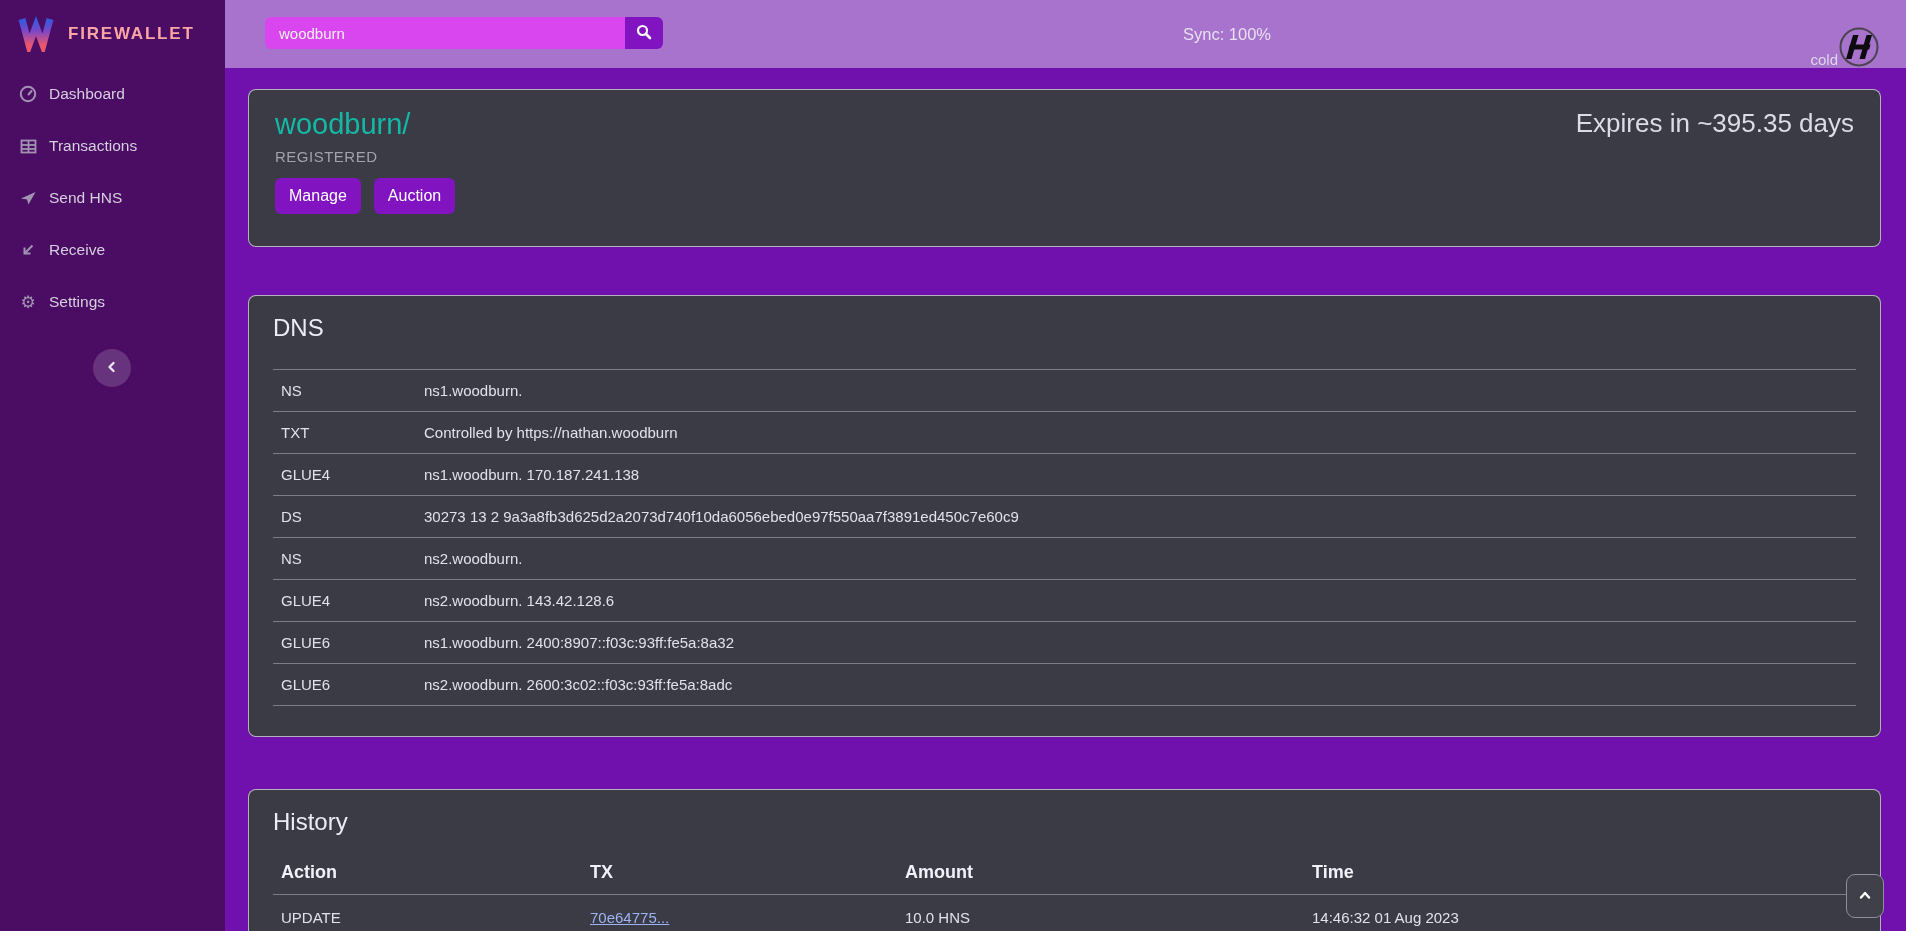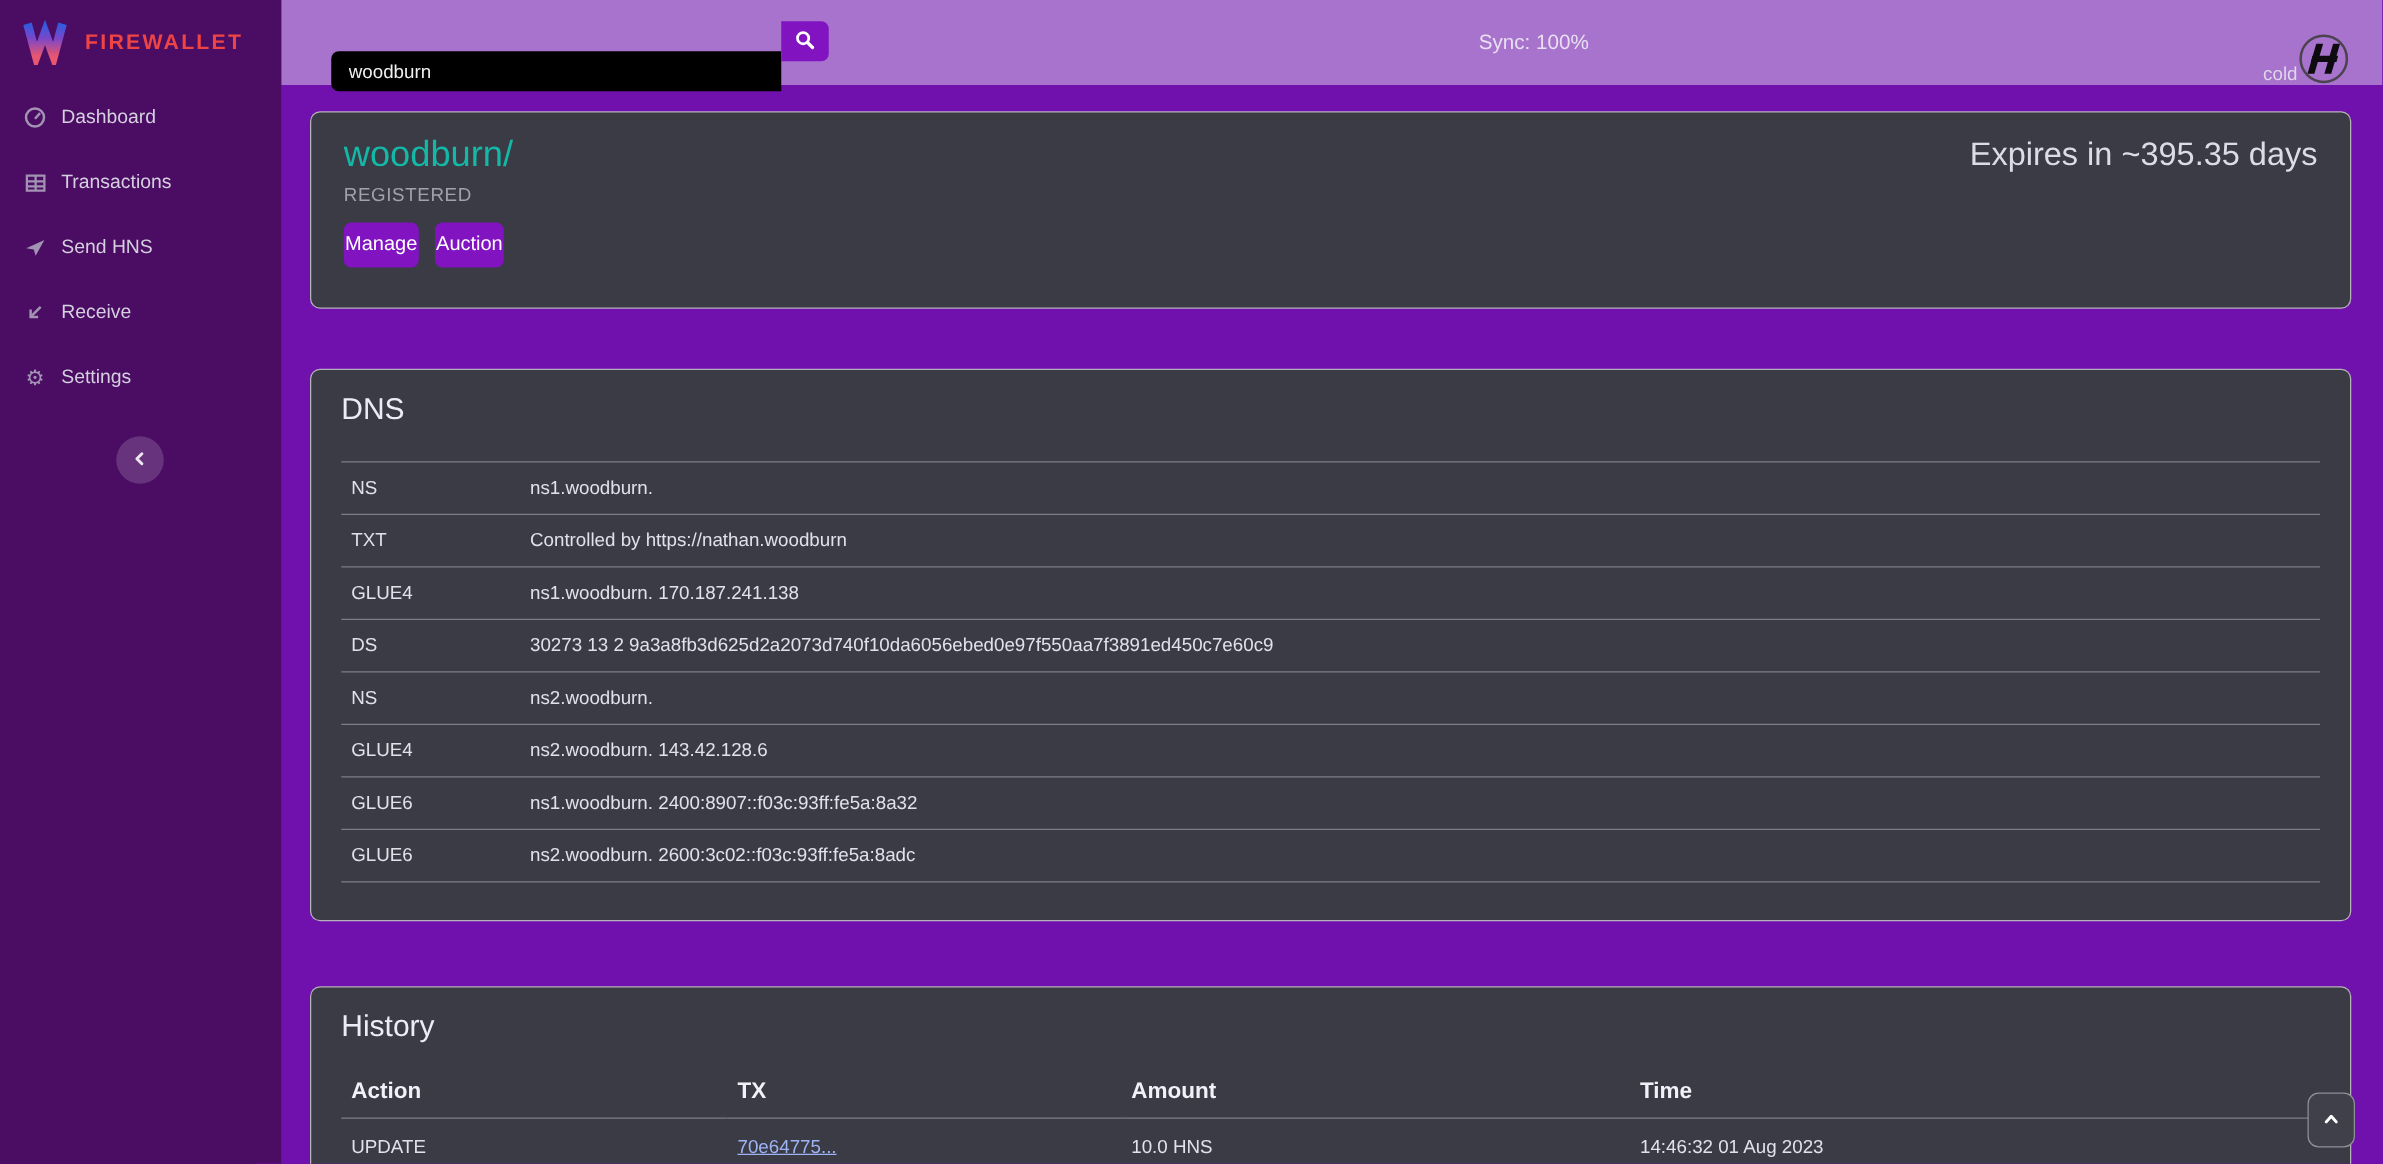--- a/index.html
+++ b/index.html
@@ -13,21 +13,21 @@
   
   .sidebar {
     position: absolute; left: 0; top: 0; width: 225px; height: 931px;
     background: #4a0d63; z-index: 3;
   }
   .logo-row {
     height: 68px; display: flex; align-items: center; gap: 12px;
     padding: 0 16px; cursor: pointer;
   }
   .app-title {
-    color: #ef4444; font-weight: bold; font-size: 17px; letter-spacing: 1.8px;
+    color: #fca5a5; font-weight: bold; font-size: 17px; letter-spacing: 1.8px;
   }
   .nav-item {
     height: 52px; display: flex; align-items: center; gap: 11px;
     padding: 0 18px; color: #d5cfdf; font-size: 15.5px; cursor: pointer;
   }
   .nav-item .ni-icon {
     width: 20px; display: flex; justify-content: center; align-items: center;
     color: #a293b3;
   }
   .gear-glyph { font-size: 17px; line-height: 1; color: #a293b3; }
@@ -40,23 +40,23 @@
 
   
   .topbar {
     position: absolute; left: 225px; top: 0; width: 1681px; height: 68px;
     background: #a873cc; z-index: 2;
   }
   .search-group {
     position: absolute; left: 40px; top: 17px; height: 32px; display: flex;
   }
   .search-input {
-    width: 360px; height: 32px; background: #000000; border: none;
+    width: 360px; height: 32px; background: #d946ef; border: none;
     border-radius: 6px 0 0 6px; color: #f0f0f0; padding: 0 14px;
-    font-size: 15px; font-family: inherit; outline: none; margin-top: 24px;
+    font-size: 15px; font-family: inherit; outline: none;
   }
   .search-btn {
     width: 38px; height: 32px; background: #8113c1; border: none;
     border-radius: 0 6px 6px 0; display: flex; align-items: center;
     justify-content: center; cursor: pointer;
   }
   .sync-label {
     position: absolute; left: 1002px; top: 0; height: 68px;
     transform: translateX(-50%); display: flex; align-items: center;
     color: #e8e0f2; font-size: 16.5px;
@@ -78,21 +78,21 @@
     background: #3a3b45; border: 1px solid rgba(255,255,255,0.62);
     border-radius: 8px; color: #e2e0ea; position: relative;
   }
   .domain-card { margin-top: 21px; height: 158px; padding: 18px 26px; }
   .domain-name { font-size: 29px; font-weight: normal; color: #14b8a6; }
   .domain-status { margin-top: 7px; font-size: 15px; color: #a3a1ac; letter-spacing: 0.5px; }
   .domain-owner { margin-top: 6px; font-size: 15px; color: #c9c7d2; }
   .domain-buttons { margin-top: 13px; display: flex; gap: 13px; }
   .btn-purple {
     background: #8113c1; color: #ffffff; border: none; border-radius: 6px;
-    padding: 9px 1px; font-size: 16px; font-family: inherit; cursor: pointer;
+    padding: 9px 14px; font-size: 16px; font-family: inherit; cursor: pointer;
   }
   .domain-expires {
     position: absolute; top: 18px; right: 26px; font-size: 26px; color: #dddbe7;
   }
 
   .dns-card { margin-top: 48px; padding: 18px 24px 30px 24px; }
   .card-heading { font-size: 24px; font-weight: normal; color: #edebf5; }
   .dns-table { width: 100%; border-collapse: collapse; margin-top: 27px; }
   .dns-table tr { border-top: 1px solid #7c7d86; }
   .dns-table tr:last-child { border-bottom: 1px solid #7c7d86; }

